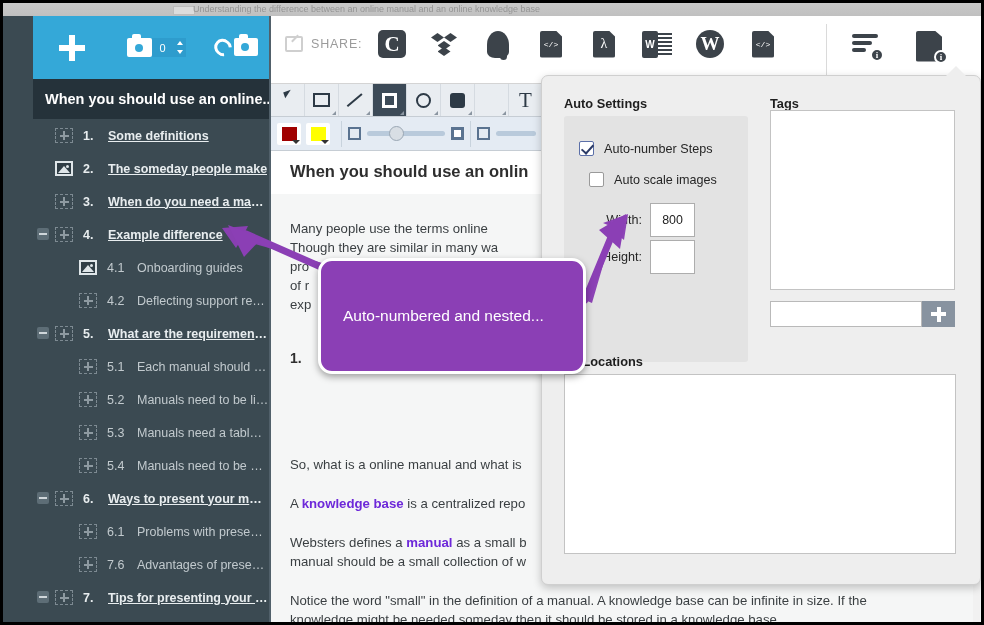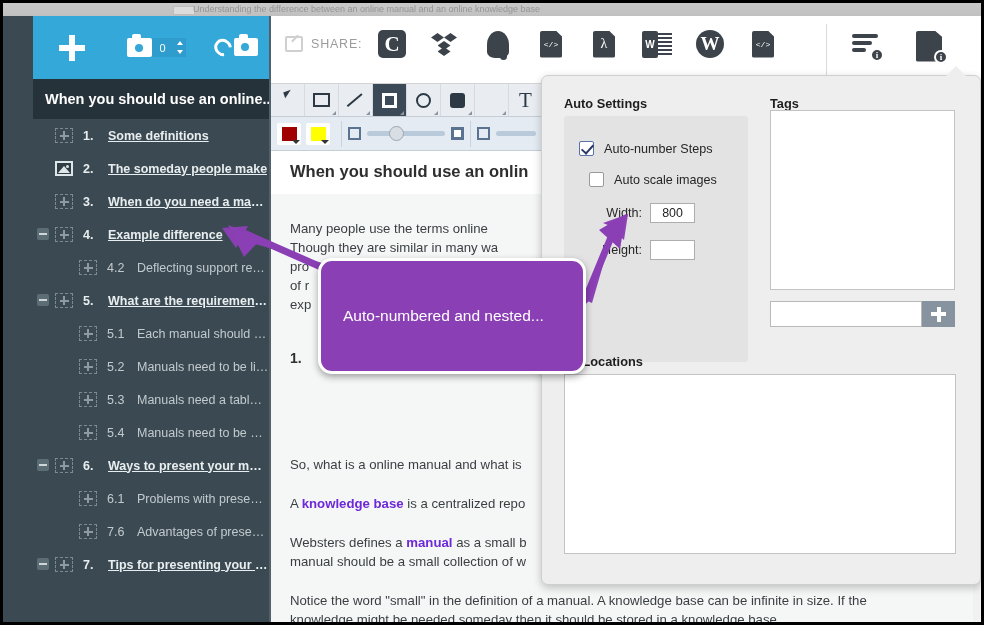--- a/index.html
+++ b/index.html
@@ -194,21 +194,21 @@
   .panel-nub:after{content:"";position:absolute;left:0;top:0;width:0;height:0;border-left:10px solid transparent;border-right:10px solid transparent;border-bottom:10px solid #eeeeee;}
   .sec-title{position:absolute;font-size:12.8px;font-weight:bold;color:#1e1e1e;}
   .auto-box{position:absolute;left:22px;top:40px;width:184px;height:246px;background:#e3e3e3;border-radius:3px;}
   .chk-row{position:absolute;display:flex;align-items:center;}
   .chk{width:15px;height:15px;background:#fff;border:1px solid #9a9a9a;border-radius:2px;box-sizing:border-box;position:relative;cursor:pointer;}
   .chk.on{border-color:#5b6fa8;}
   .chk.on:after{content:"";position:absolute;left:4px;top:0px;width:5px;height:10px;border:solid #2b3a66;border-width:0 2px 2px 0;transform:rotate(42deg);}
   .chk-lbl{margin-left:10px;font-size:12.6px;color:#262626;}
   .fld-row{position:absolute;display:flex;align-items:center;}
   .fld-lbl{font-size:12.6px;color:#262626;width:50px;text-align:right;}
-  .fld{margin-left:8px;width:45px;height:20px;background:#fff;border:1px solid #adadad;box-sizing:border-box;font-size:12.4px;color:#222;display:flex;align-items:center;justify-content:center;}
+  .fld{margin-left:8px;width:45px;height:34px;background:#fff;border:1px solid #adadad;box-sizing:border-box;font-size:12.4px;color:#222;display:flex;align-items:center;justify-content:center;}
   .tags-box{position:absolute;left:228px;top:34px;width:185px;height:180px;background:#fff;border:1px solid #c3c3c3;box-sizing:border-box;}
   .tag-input{position:absolute;left:228px;top:225px;width:185px;height:26px;display:flex;box-sizing:border-box;}
   .tag-input .ti{flex:1;background:#fff;border:1px solid #b9b9b9;box-sizing:border-box;}
   .tag-input .plusbtn{width:33px;background:#8893a0;display:flex;align-items:center;justify-content:center;cursor:pointer;}
   .plus-sm{position:relative;width:15px;height:15px;}
   .plus-sm:before{content:"";position:absolute;left:5.5px;top:0;width:4px;height:15px;background:#fff;}
   .plus-sm:after{content:"";position:absolute;left:0;top:5.5px;width:15px;height:4px;background:#fff;}
   .loc-box{position:absolute;left:22px;top:298px;width:392px;height:180px;background:#fff;border:1px solid #c3c3c3;box-sizing:border-box;}
 
   
@@ -271,20 +271,25 @@
         <div class="toc-row lvl1">
           <span class="ico-box plus"></span>
           <span class="toc-num">3.</span>
           <span class="toc-label">When do you need a man...</span>
         </div>
         <div class="toc-row lvl1">
           <span class="collapse" style="top: 10px;"></span>
           <span class="ico-box plus"></span>
           <span class="toc-num">4.</span>
           <span class="toc-label">Example difference</span>
+        </div>
+        <div class="toc-row lvl2">
+          <span class="ico-box img"></span>
+          <span class="toc-num">4.1</span>
+          <span class="toc-label">Onboarding guides</span>
         </div>
         <div class="toc-row lvl2">
           <span class="ico-box plus"></span>
           <span class="toc-num">4.2</span>
           <span class="toc-label">Deflecting support requests</span>
         </div>
         <div class="toc-row lvl1">
           <span class="collapse" style="top: 10px;"></span>
           <span class="ico-box plus"></span>
           <span class="toc-num">5.</span>

